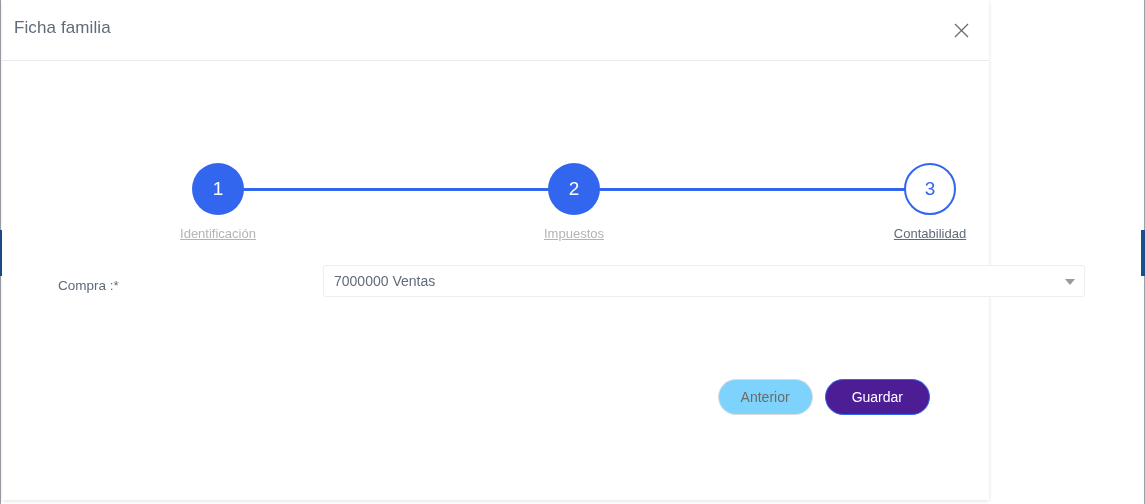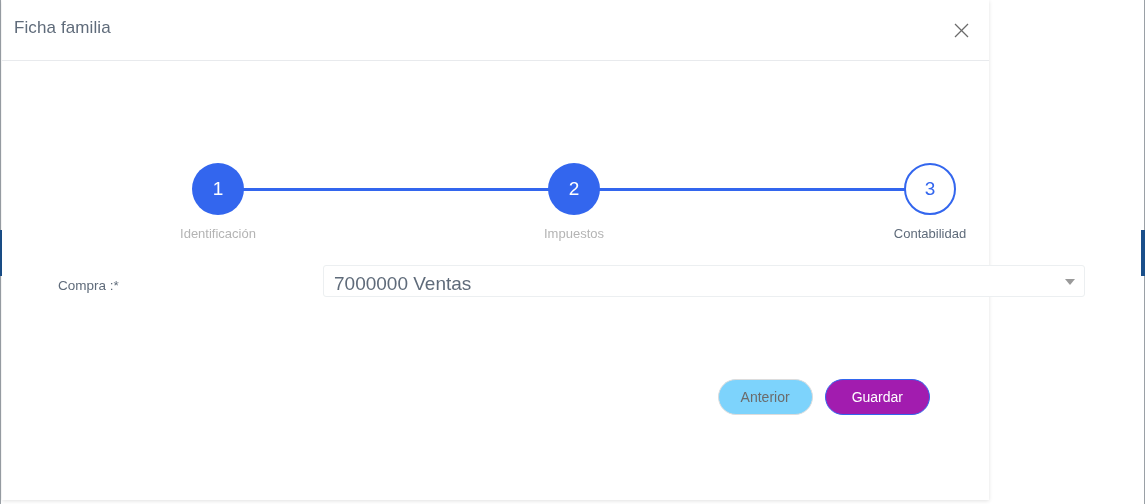--- a/index.html
+++ b/index.html
@@ -127,20 +127,21 @@
   }
   .step-circle.active {
     background: #ffffff;
     border: 2px solid #3366ee;
     color: #3366ee;
   }
   .step-label {
     margin-top: 11px;
     font-size: 13px;
     color: #b4b4b4;
+    text-decoration: underline;
   }
   .step-label.active { color: #5f6b7a; }
 
   
   .form-area {
     position: absolute;
     top: 265px;
     left: 0;
     width: 1141px;
   }
@@ -164,21 +165,21 @@
     background: #ffffff;
     border: 1px solid #eceff1;
     border-radius: 3px;
     box-sizing: border-box;
     cursor: pointer;
   }
   .select-value {
     position: absolute;
     left: 10px;
     top: 7px;
-    font-size: 19px;
+    font-size: 14px;
     color: #5f6b7a;
     white-space: nowrap;
   }
   .select-arrow {
     position: absolute;
     right: 9px;
     top: 13px;
     width: 0;
     height: 0;
     border-left: 5px solid transparent;
@@ -206,21 +207,21 @@
     cursor: pointer;
     box-sizing: border-box;
     font-family: "Liberation Sans", sans-serif;
   }
   .btn-secondary {
     background: #7dd3fc;
     border: 1px solid #dcdcdc;
     color: #6b6b6b;
   }
   .btn-primary {
-    background: #a21caf;
+    background: #4c1d95;
     border: 1px solid #3366ee;
     color: #ffffff;
     padding: 16px 26px;
     text-align: center;
   }
 </style>
 </head>
 <body>
 
 <div class="page-backdrop"></div>

